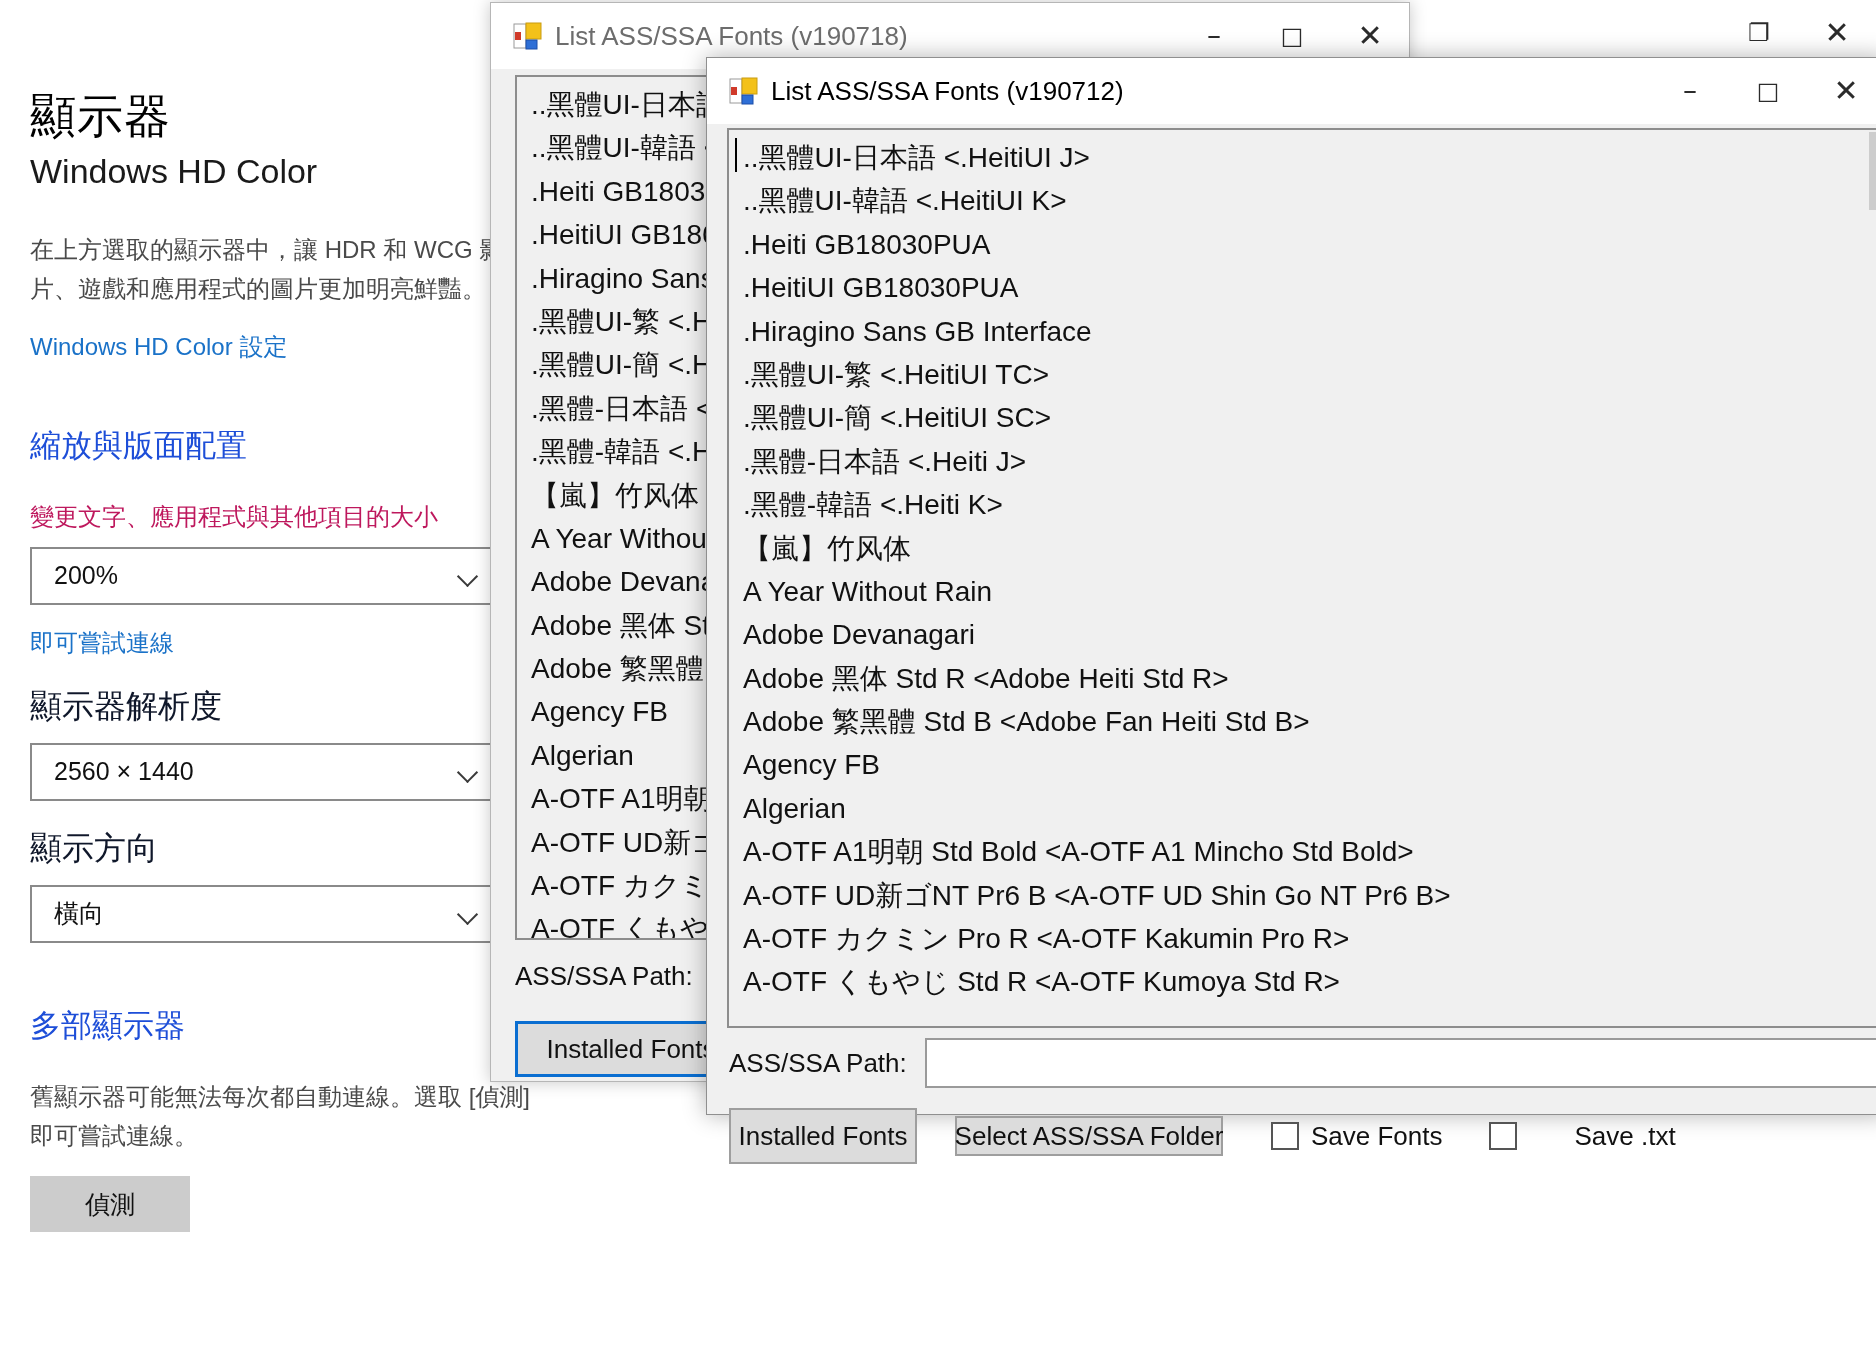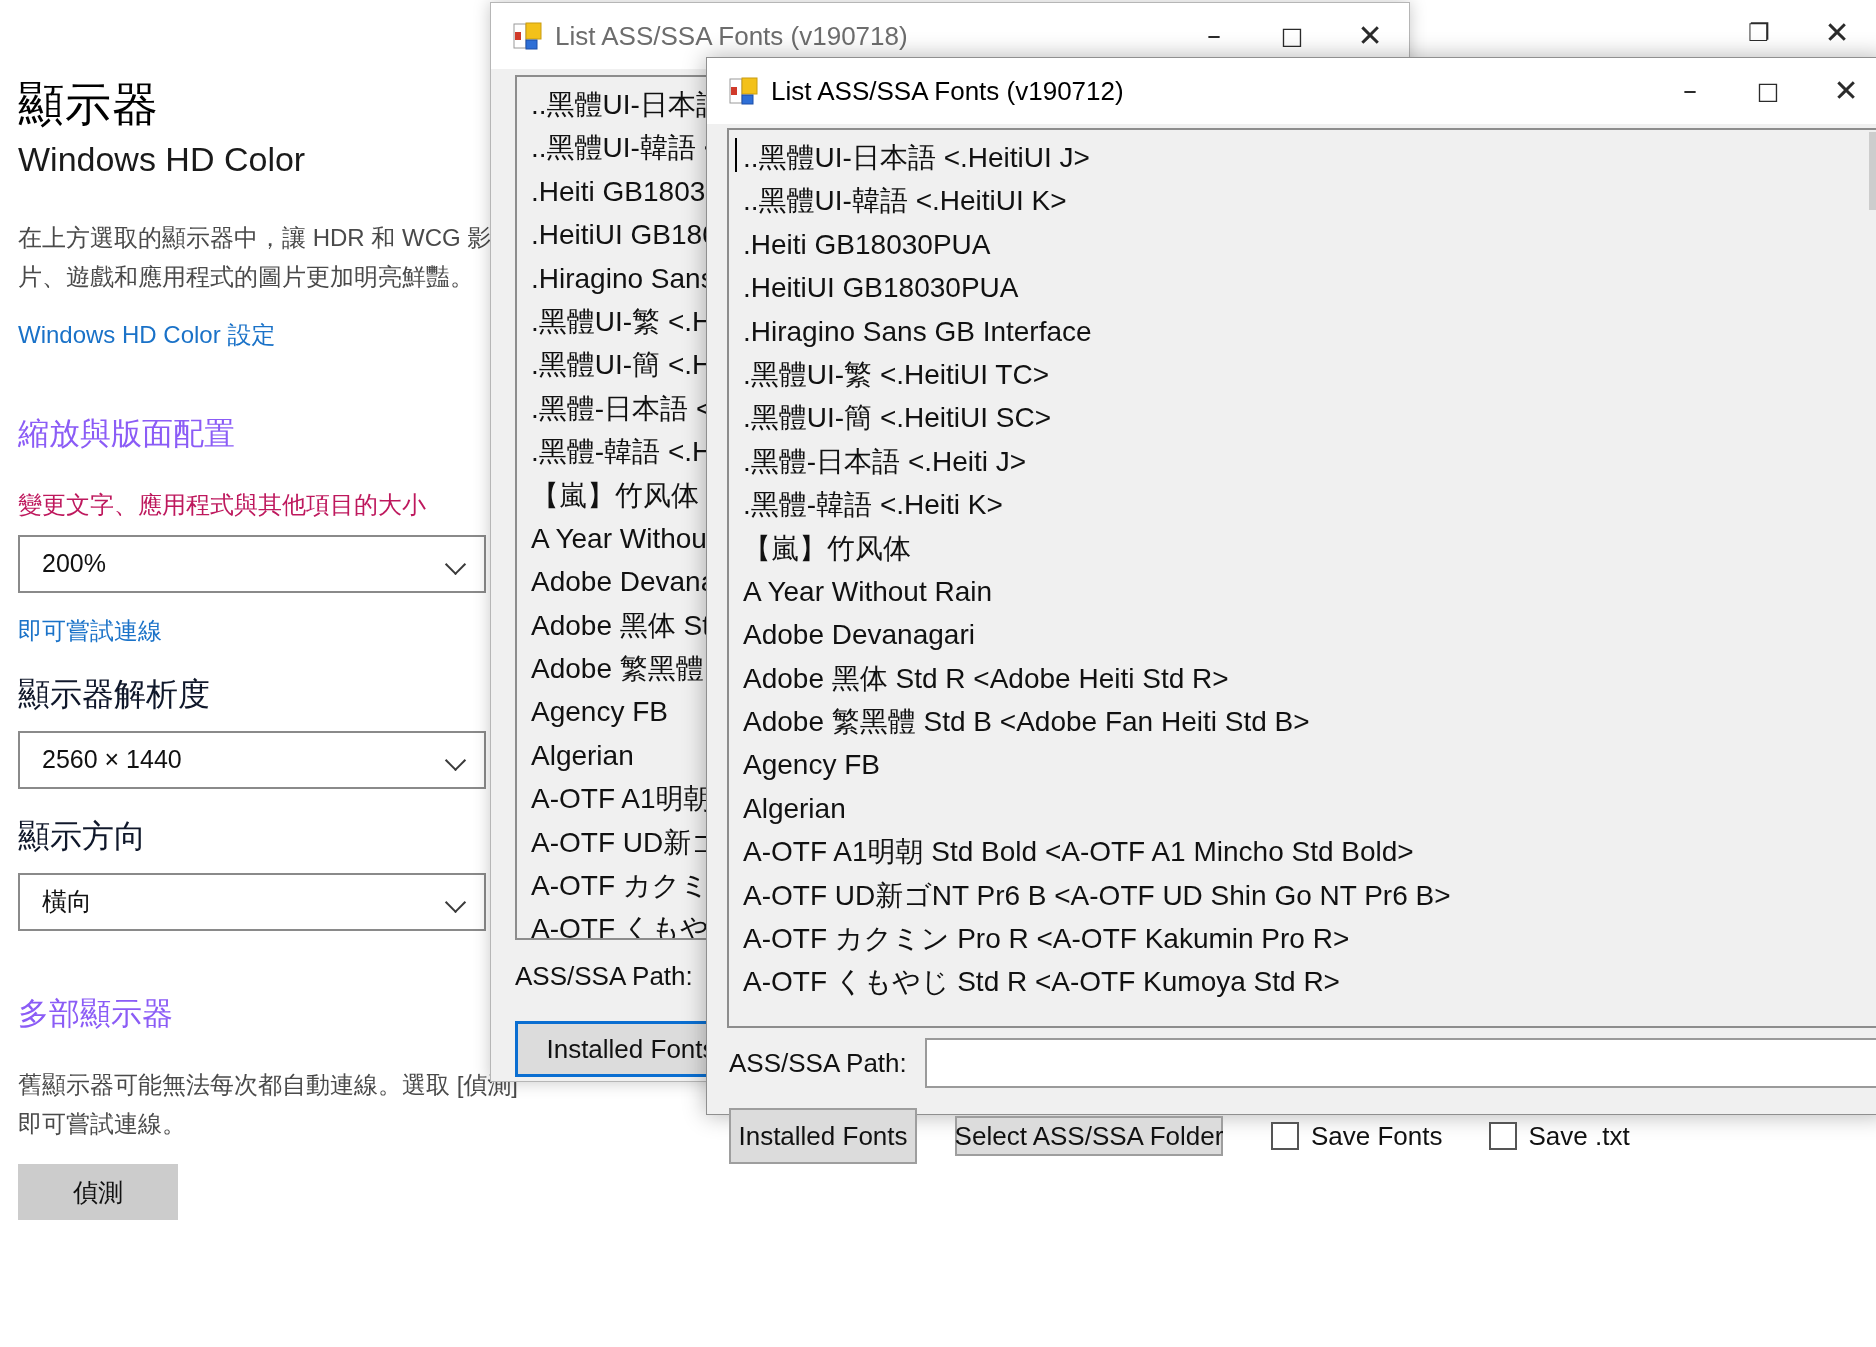--- a/index.html
+++ b/index.html
@@ -19,21 +19,21 @@
     background: #ffffff;
   }
 
   
   .settings {
     position: absolute;
     left: 0; top: 0;
     width: 560px;
     height: 1347px;
     background: #ffffff;
-    padding: 0;
+    padding: 12px;
     box-sizing: border-box;
   }
   .settings-inner {
     position: relative;
     padding: 0 0 0 18px;
   }
   .s-h1 {
     font-size: 46px;
     font-weight: 400;
     color: #000000;
@@ -59,21 +59,21 @@
     font-size: 24px;
     color: #1a72c8;
     margin: 22px 0 0 0;
     display: block;
     text-decoration: none;
     cursor: pointer;
   }
   .s-section-title {
     font-size: 31px;
     font-weight: 400;
-    color: #8b5cf6;
+    color: #1d4ed8;
     margin: 62px 0 0 0;
   }
   .s-label {
     font-size: 24px;
     color: #be185d;
     margin: 34px 0 0 0;
   }
   .s-label-tight {
     font-size: 32px;
     color: #0f172a;
@@ -471,21 +471,21 @@
         <span class="form-label">ASS/SSA Path:</span>
         <div class="text-input" style="width:960px; margin-left:18px;" title=""></div>
       </div>
       <div class="form-row" style="margin-top:20px;">
         <div class="btn" style="width:188px; height:56px;">Installed Fonts</div>
         <div class="btn" style="width:268px; height:40px; margin-left:38px;">Select ASS/SSA Folder</div>
         <div class="chk-wrap" style="margin-left:48px;">
           <span class="chk-box"></span>
           <span class="chk-label">Save Fonts</span>
         </div>
-        <div class="chk-wrap" style="margin-left:46px;">
+        <div class="chk-wrap" style="margin-left:46px;gap:46px;">
           <span class="chk-box"></span>
           <span class="chk-label">Save .txt</span>
         </div>
       </div>
     </div>
   </div>
 
 </div>
 
 </body></html>

